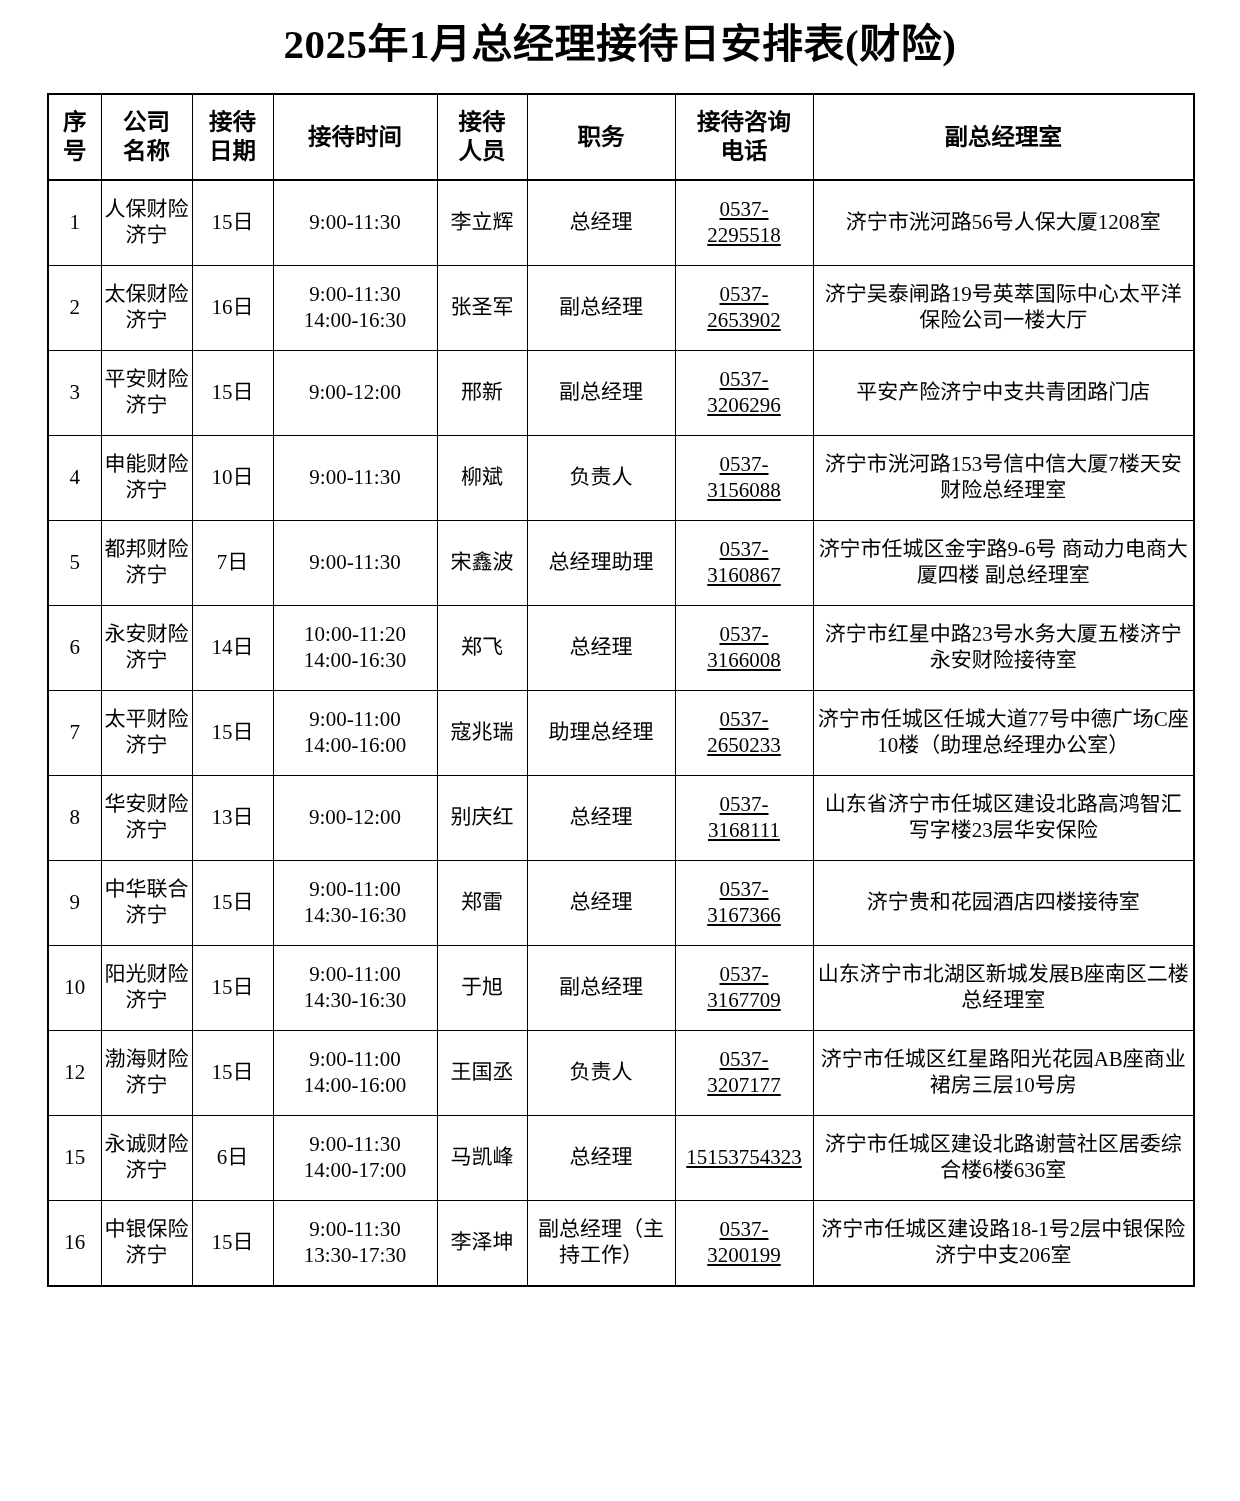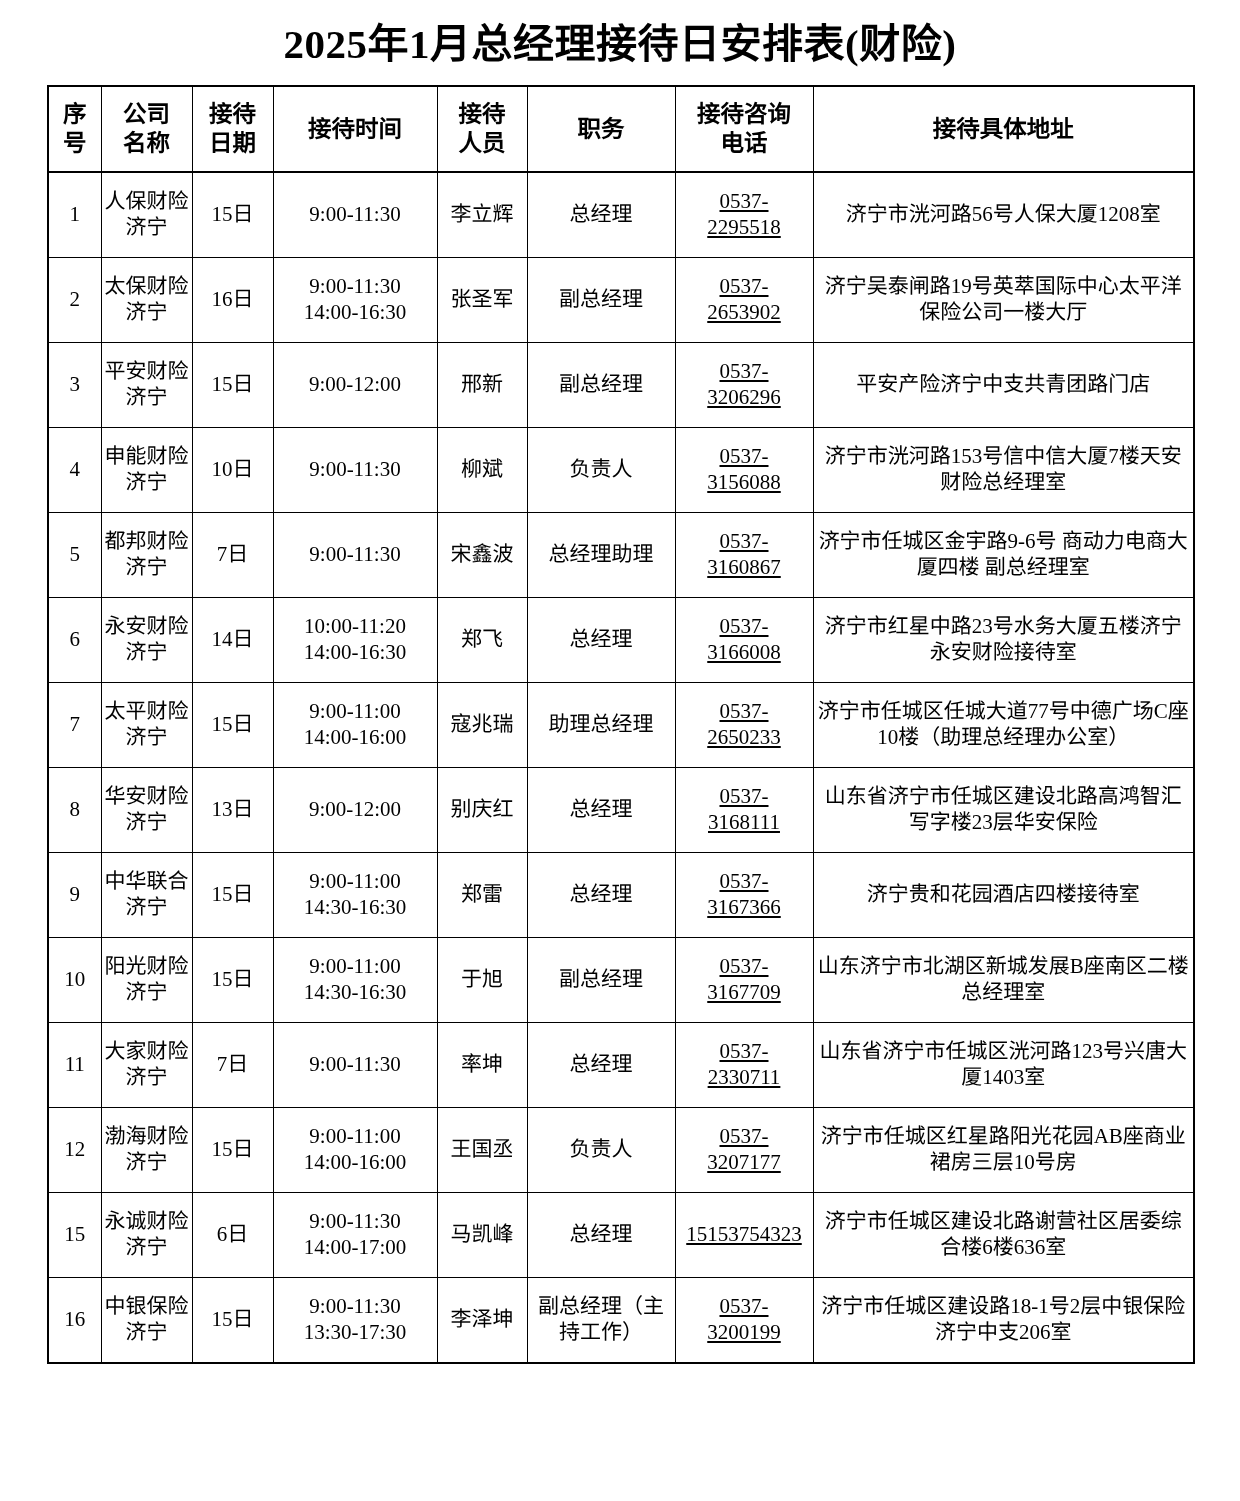--- a/index.html
+++ b/index.html
@@ -22,21 +22,21 @@
     box-sizing: border-box;
   }
   .doc-title {
     text-align: center;
     font-family: "Liberation Serif", "DejaVu Serif", serif;
     font-weight: bold;
     font-size: 41px;
     line-height: 1;
     letter-spacing: 0.5px;
     padding-top: 24px;
-    padding-bottom: 20px;
+    padding-bottom: 28px;
     white-space: nowrap;
   }
   .table-wrap {
     margin: 0 auto;
     width: 1146px;
   }
   table.schedule {
     border-collapse: collapse;
     table-layout: fixed;
     width: 1146px;
@@ -110,21 +110,21 @@
           <th class="hdr-stack">公司
 名称</th>
           <th class="hdr-stack">接待
 日期</th>
           <th class="hdr-stack">接待时间</th>
           <th class="hdr-stack">接待
 人员</th>
           <th class="hdr-stack">职务</th>
           <th class="hdr-stack">接待咨询
 电话</th>
-          <th class="hdr-stack">接待具体地址</th>
+          <th class="hdr-stack">副总经理室</th>
         </tr>
       </thead>
       <tbody id="table-body">
           <tr>
             <td class="cell-no">1</td>
             <td class="cell-company">人保财险济宁</td>
             <td class="cell-date">15日</td>
             <td class="cell-time">9:00-11:30</td>
             <td class="cell-person">李立辉</td>
             <td class="cell-position">总经理</td>
@@ -230,31 +230,20 @@
             <td class="cell-date">15日</td>
             <td class="cell-time">9:00-11:00
 14:30-16:30</td>
             <td class="cell-person">于旭</td>
             <td class="cell-position">副总经理</td>
             <td class="cell-phone">0537-
 3167709</td>
             <td class="cell-address">山东济宁市北湖区新城发展B座南区二楼总经理室</td>
           </tr>
           <tr>
-            <td class="cell-no">11</td>
-            <td class="cell-company">大家财险济宁</td>
-            <td class="cell-date">7日</td>
-            <td class="cell-time">9:00-11:30</td>
-            <td class="cell-person">率坤</td>
-            <td class="cell-position">总经理</td>
-            <td class="cell-phone">0537-
-2330711</td>
-            <td class="cell-address">山东省济宁市任城区洸河路123号兴唐大厦1403室</td>
-          </tr>
-          <tr>
             <td class="cell-no">12</td>
             <td class="cell-company">渤海财险济宁</td>
             <td class="cell-date">15日</td>
             <td class="cell-time">9:00-11:00
 14:00-16:00</td>
             <td class="cell-person">王国丞</td>
             <td class="cell-position">负责人</td>
             <td class="cell-phone">0537-
 3207177</td>
             <td class="cell-address">济宁市任城区红星路阳光花园AB座商业裙房三层10号房</td>

